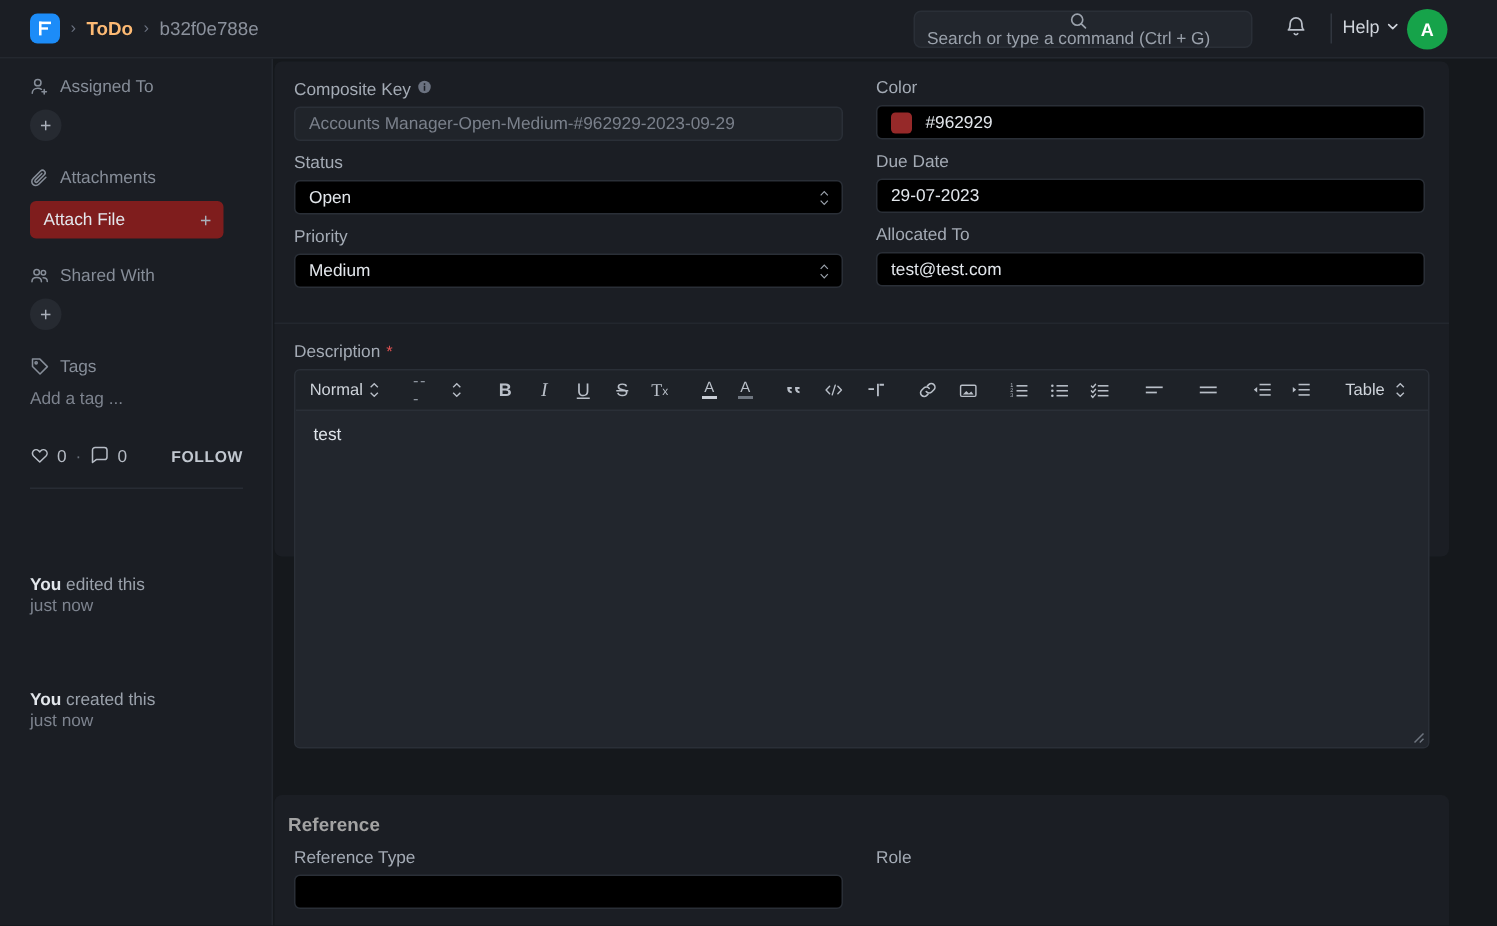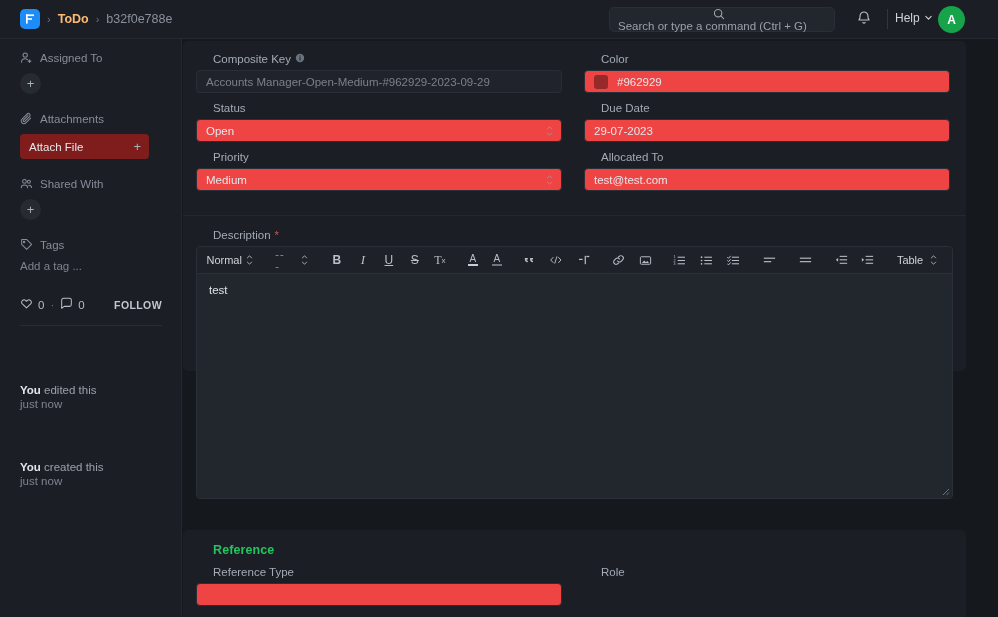--- a/index.html
+++ b/index.html
@@ -109,25 +109,25 @@
     background: #1b1e24; border-radius: 5px;
   }
   #card-fields { top: 2px; height: 177px; }
   #card-ref   { top: 186px; height: 400px; }
 
   .grid2 { display: flex; padding: 0 13px; gap: 22px; }
   .col { width: 366px; }
   .field { margin-bottom: 9px; }
   .flabel {
     font-size: 11.5px; color: #a4abb5; margin-bottom: 5px; display: flex;
-    align-items: center; gap: 4px; margin-left: 17px;
+    align-items: center; gap: 4px;
   }
   .flabel .req { color: #e05252; font-size: 11px; }
   .finput {
-    height: 23px; background: #ef4444; border: 1px solid #2a2f37; border-radius: 4px;
+    height: 23px; background: #000000; border: 1px solid #2a2f37; border-radius: 4px;
     display: flex; align-items: center; padding: 0 9px;
     font-size: 11.5px; color: #e3e7ec; position: relative;
   }
   .finput.disabled { background: #20242a; color: #7a808b; }
   .finput .ph { color: #7a808b; }
   .finput.select { padding-right: 24px; cursor: pointer; }
   .spin {
     position: absolute; right: 8px; top: 50%; transform: translateY(-50%);
     display: flex; flex-direction: column; gap: 2px;
   }
@@ -161,22 +161,22 @@
     height: 224px; background: #22262d; padding: 10px 12px;
     font-size: 11.5px; color: #dfe4ea; position: relative;
   }
   #resize {
     position: absolute; right: 2px; bottom: 2px; width: 11px; height: 11px;
     cursor: nwse-resize;
   }
 
   
   #ref-title {
-    position: absolute; left: 30px; top: 13px;
-    font-size: 12.5px; font-weight: 700; color: #22c55e; letter-spacing: .1px;
+    position: absolute; left: 9px; top: 13px;
+    font-size: 12.5px; font-weight: 700; color: #a3a3a3; letter-spacing: .1px;
   }
   #ref-grid { position: absolute; left: 0; top: 36px; width: 783px; }
 </style>
 </head>
 <body>
 
 <div id="topbar">
   <div id="logo">
     <svg width="12" height="12" viewBox="0 0 12 12">
       <rect x="2" y="1.4" width="8" height="1.7" fill="#fff"></rect>

